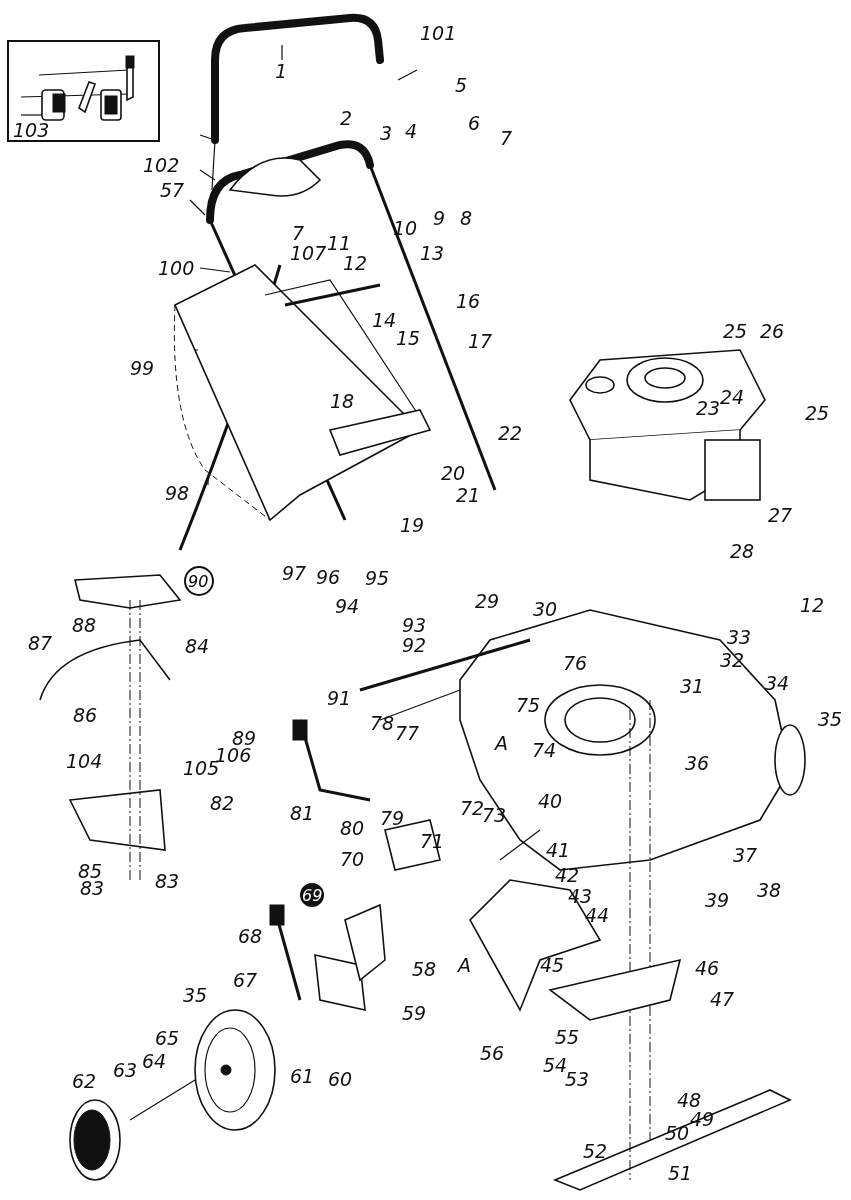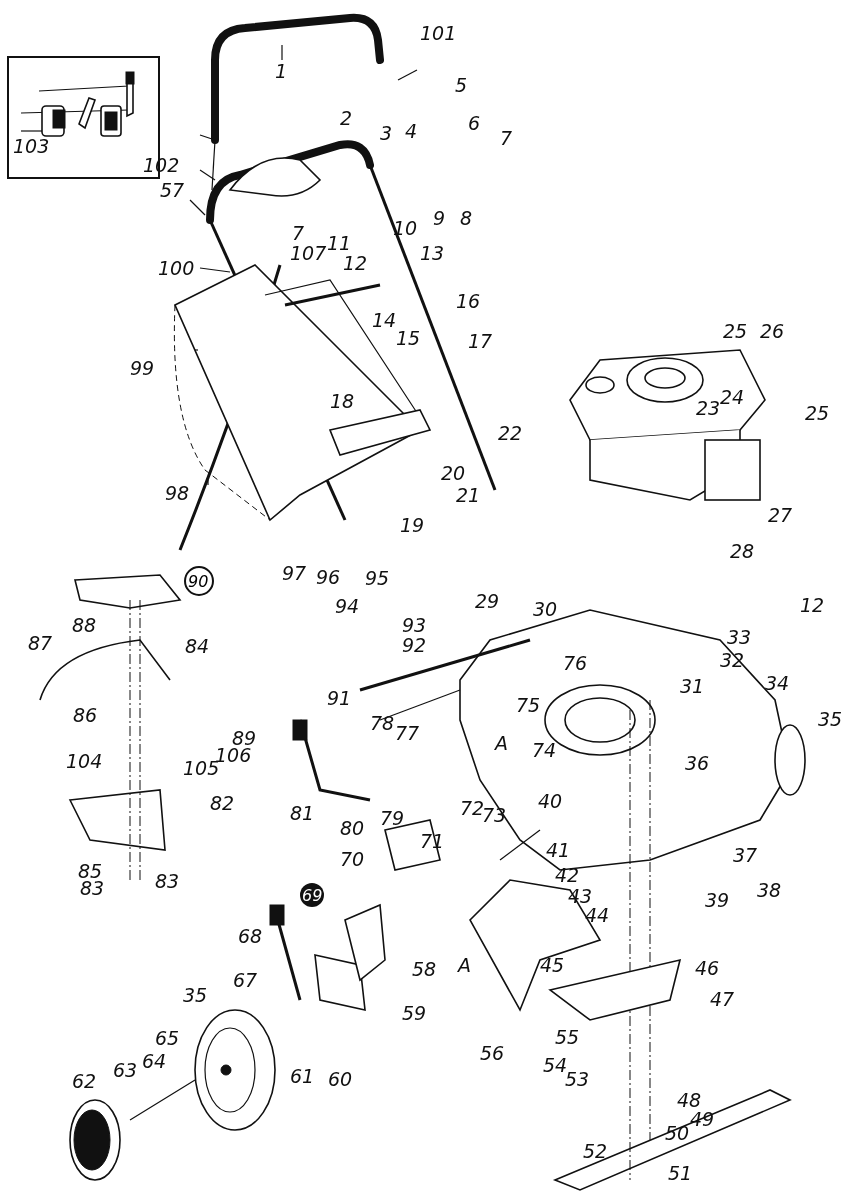--- a/index.html
+++ b/index.html
@@ -6,21 +6,21 @@
     body { width: 851px; height: 1200px; position: relative; overflow: hidden; font-family: "DejaVu Sans", sans-serif; }
     #diagram { position: absolute; left: 0; top: 0; width: 851px; height: 1200px; }
     .part-label { font-family: "DejaVu Sans", sans-serif; font-style: italic; font-size: 19px; fill: #111; }
     .line { stroke: #111; stroke-width: 1.2; fill: none; }
     .thick { stroke: #111; stroke-width: 3; fill: none; }
     .heavy { stroke: #111; stroke-width: 8; fill: none; stroke-linecap: round; }
     .dash { stroke: #111; stroke-width: 1; fill: none; stroke-dasharray: 6 4; }
     .dashdot { stroke: #111; stroke-width: 1; fill: none; stroke-dasharray: 10 3 2 3; }
     .part { stroke: #111; stroke-width: 1.6; fill: #fff; }
     .dark { fill: #111; stroke: #111; }
-    .inset { position: absolute; left: 7px; top: 40px; width: 153px; height: 123px; border: 2px solid #111; box-sizing: border-box; margin-top: 16px; }
+    .inset { position: absolute; left: 7px; top: 40px; width: 153px; height: 102px; border: 2px solid #111; box-sizing: border-box; }
     .circled { font-family: "DejaVu Sans", sans-serif; font-style: italic; font-size: 16px; }
   </style>
 </head>
 <body>
 
 <div class="inset">
   <svg width="149" height="101">
     <line x1="30" y1="33" x2="120" y2="28" class="line"></line>
     <line x1="12" y1="55" x2="120" y2="52" class="line"></line>
     <line x1="12" y1="73" x2="40" y2="73" class="line"></line>

